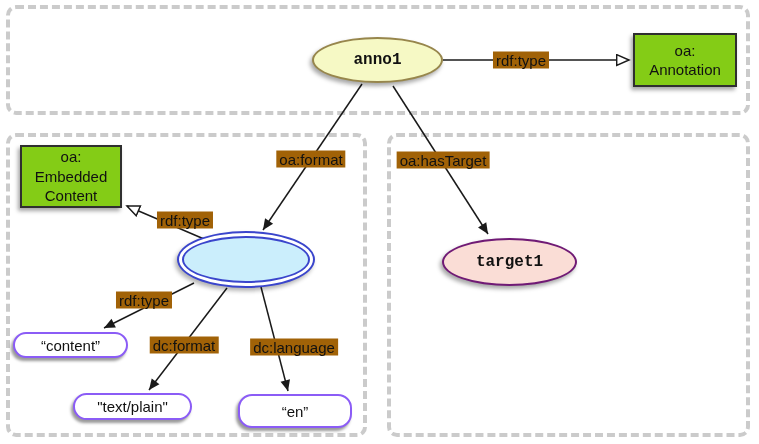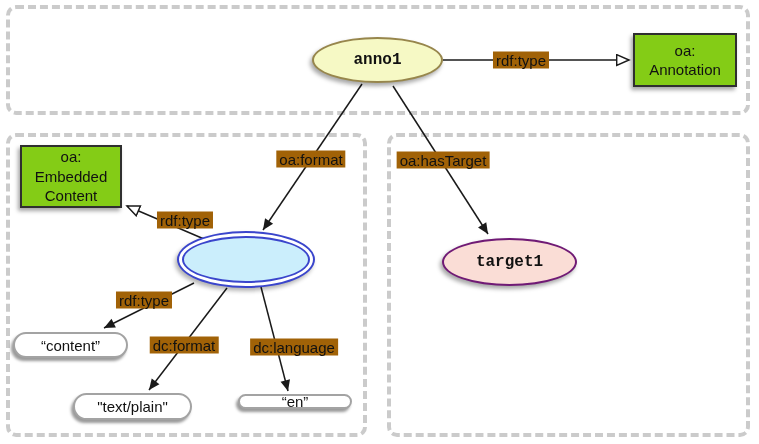--- a/index.html
+++ b/index.html
@@ -26,26 +26,26 @@
   .blank-inner{position:absolute;inset:3px;border:2px solid #3A45CC;border-radius:50%;background:#CBEEFC;}
 
   .class-box{
     background:#84cc16;border:2px solid #2f2f2f;font-size:15px;line-height:1.3;
     white-space:pre-line;box-shadow:-2px 3px 4px rgba(0,0,0,0.35);
   }
   .annotation-class{left:633px;top:33px;width:104px;height:54px;}
   .embedded-class{left:20px;top:145px;width:102px;height:63px;}
 
   .literal{
-    background:#fff;border:2px solid #a3a3a3;border-radius:14px;font-size:15px;
+    background:#fff;border:2px solid #8b5cf6;border-radius:14px;font-size:15px;
     box-shadow:-2px 3px 3px rgba(0,0,0,0.4);
   }
   .lit-content{left:13px;top:332px;width:115px;height:26px;}
   .lit-textplain{left:73px;top:393px;width:119px;height:27px;}
-  .lit-en{left:238px;top:394px;width:114px;height:15px;}
+  .lit-en{left:238px;top:394px;width:114px;height:34px;}
 
   .edge-label{
     position:absolute;transform:translate(-50%,-50%);
     font-size:15px;background:#a16207;padding:0 3px;white-space:nowrap;
   }
 </style>
 </head>
 <body>
 
 <div class="stage">

